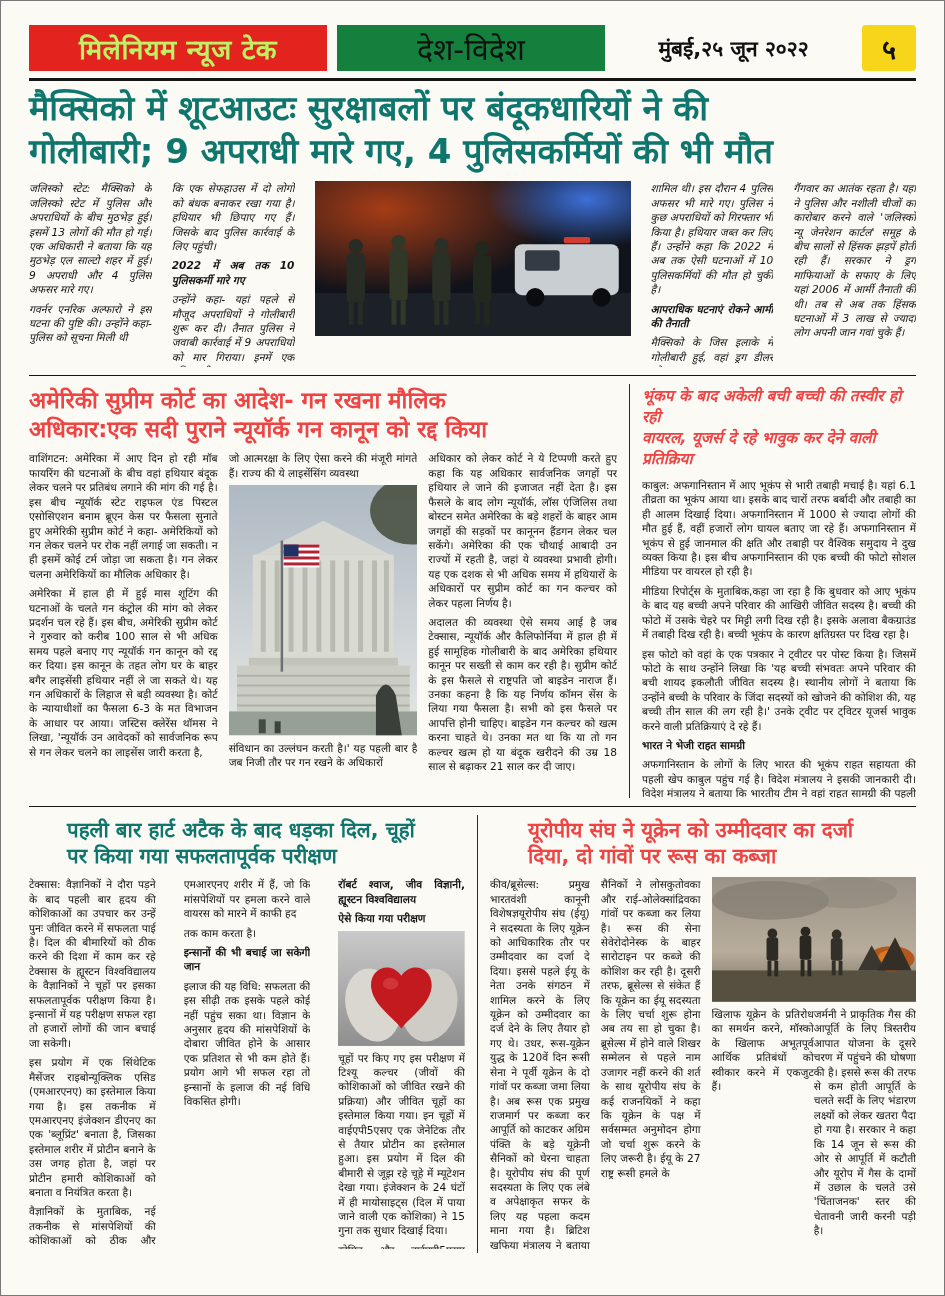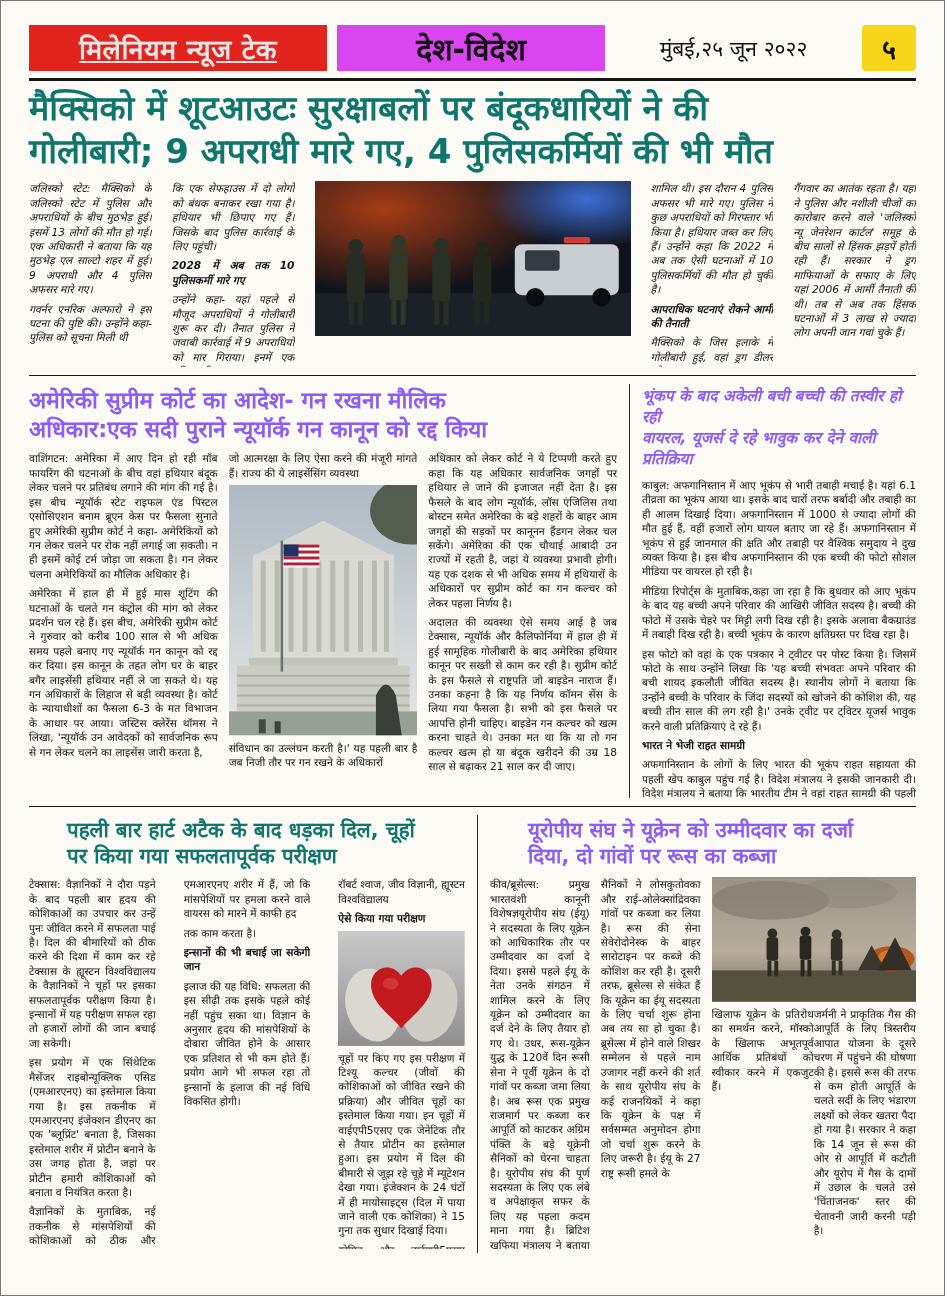--- a/index.html
+++ b/index.html
@@ -6,55 +6,54 @@
   html,body { margin:0; padding:0; background:#d8d7d2; }
   body { font-family:"DejaVu Sans", sans-serif; }
   .page {
     width:945px; height:1296px; margin:0 auto; background:#fbfaf5;
     padding:24px 28px; position:relative; overflow:hidden;
     border:1px solid #777; color:#141414;
   }
   
   .topbar { display:flex; gap:10px; align-items:stretch; height:46px; }
   .masthead {
-    flex:0 0 298px; background:#e3231d; color:#e5e5e5; font-weight:bold;
+    flex:0 0 298px; background:#e3231d; color:#bef264; font-weight:bold;
     font-size:27px; display:flex; align-items:center; justify-content:center;
     letter-spacing:0.5px;
-    text-decoration:underline;
   }
   .section-box {
-    flex:0 0 268px; background:#d946ef; color:#111; font-weight:bold;
+    flex:0 0 268px; background:#15803d; color:#111; font-weight:normal;
     font-size:30px; display:flex; align-items:center; justify-content:center;
   }
   .dateline {
     flex:1; display:flex; align-items:center; justify-content:center;
-    font-weight:normal; font-size:21px; color:#111;
+    font-weight:bold; font-size:21px; color:#111;
   }
   .pageno {
     flex:0 0 54px; background:#f6d51a; color:#111; font-weight:bold;
     font-size:27px; display:flex; align-items:center; justify-content:center;
     border-radius:4px;
   }
   .rule-thick { border-top:3px solid #151515; margin:7px 0 6px; }
   .rule { border-top:1.5px solid #151515; margin:8px 0; }
   .vrule { width:1px; background:#2a2a2a; align-self:stretch; }
 
   
   .hl { margin:2px 0 8px; font-weight:bold; line-height:1.27; }
   .hl.red  { color:#0f766e; }
-  .hl.blue { color:#8b5cf6; }
+  .hl.blue { color:#ef4444; }
   .hl-main { font-size:34px; }
   .hl-mid  { font-size:22.5px; }
   .hl-side { font-size:15.5px; line-height:1.35;font-style:italic; }
   .hl-bot  { font-size:20.5px;margin-left:38px; }
 
   
   .story p { margin:0 0 5px; font-size:10.6px; line-height:1.36; text-align:justify; }
   .subhead { font-weight:bold; font-size:11.2px; margin:2px 0 4px; line-height:1.3; }
-  .attr { font-weight:normal; font-size:10.8px; margin:0 0 5px; }
+  .attr { font-weight:bold; font-size:10.8px; margin:0 0 5px; }
 
   
   .cols5 { display:grid; grid-template-columns:1fr 1fr 316px 1fr 1fr; column-gap:20px;
            height:186px; overflow:hidden;font-style:italic; }
   .row2 { display:flex; gap:12px; height:414px; overflow:hidden; }
   .scotus { flex:0 0 588px; }
   .scotus-cols { display:grid; grid-template-columns:1fr 1fr 1fr; column-gap:11px;
                  height:346px; overflow:hidden; }
   .quake { flex:1; overflow:hidden; }
   .row3 { display:flex; gap:12px; height:438px; overflow:hidden; }
@@ -88,21 +87,21 @@
       <div>मैक्सिको में शूटआउटः सुरक्षाबलों पर बंदूकधारियों ने की</div>
       <div>गोलीबारी; 9 अपराधी मारे गए, 4 पुलिसकर्मियों की भी मौत</div>
     </div>
     <div class="cols5">
       <div class="col">
         <p>जलिस्को स्टेट: मैक्सिको के जलिस्को स्टेट में पुलिस और अपराधियों के बीच मुठभेड़ हुई। इसमें 13 लोगों की मौत हो गई। एक अधिकारी ने बताया कि यह मुठभेड़ एल साल्टो शहर में हुई। 9 अपराधी और 4 पुलिस अफसर मारे गए।</p>
         <p>गवर्नर एनरिक अल्फारो ने इस घटना की पुष्टि की। उन्होंने कहा- पुलिस को सूचना मिली थी</p>
       </div>
       <div class="col">
         <p>कि एक सेफहाउस में दो लोगों को बंधक बनाकर रखा गया है। हथियार भी छिपाए गए हैं। जिसके बाद पुलिस कार्रवाई के लिए पहुंची।</p>
-        <p class="subhead">2028 में अब तक 10 पुलिसकर्मी मारे गए</p>
+        <p class="subhead">2022 में अब तक 10 पुलिसकर्मी मारे गए</p>
         <p>उन्होंने कहा- यहां पहले से मौजूद अपराधियों ने गोलीबारी शुरू कर दी। तैनात पुलिस ने जवाबी कार्रवाई में 9 अपराधियों को मार गिराया। इनमें एक महिला भी</p>
       </div>
       <figure class="photo">
         <svg viewBox="0 0 310 152" preserveAspectRatio="none">
           <defs>
             <radialGradient id="mxglow" cx="0.22" cy="0.18" r="0.55">
               <stop offset="0" stop-color="#a63c16"></stop>
                 <stop offset="1" stop-color="#a63c16" stop-opacity="0"></stop>
             </radialGradient>
             <radialGradient id="mxblue" cx="0.86" cy="0.12" r="0.32">

